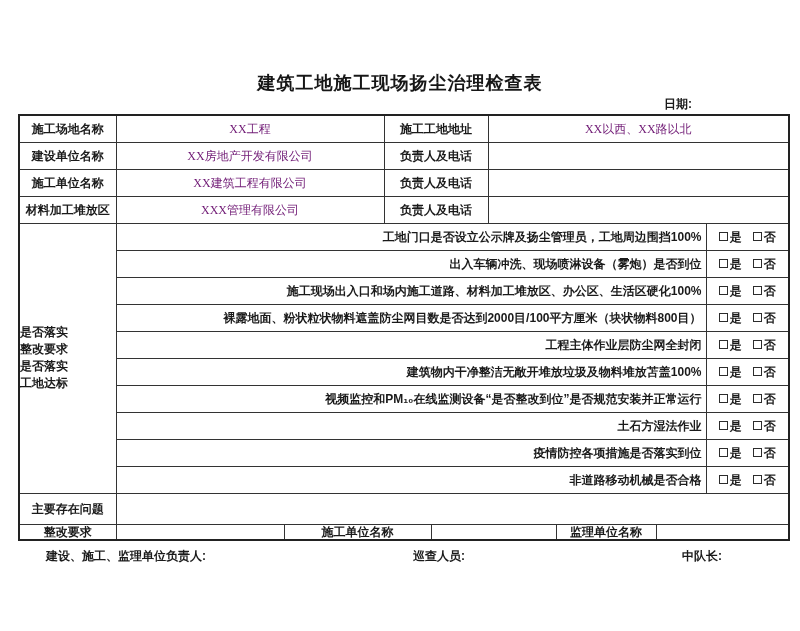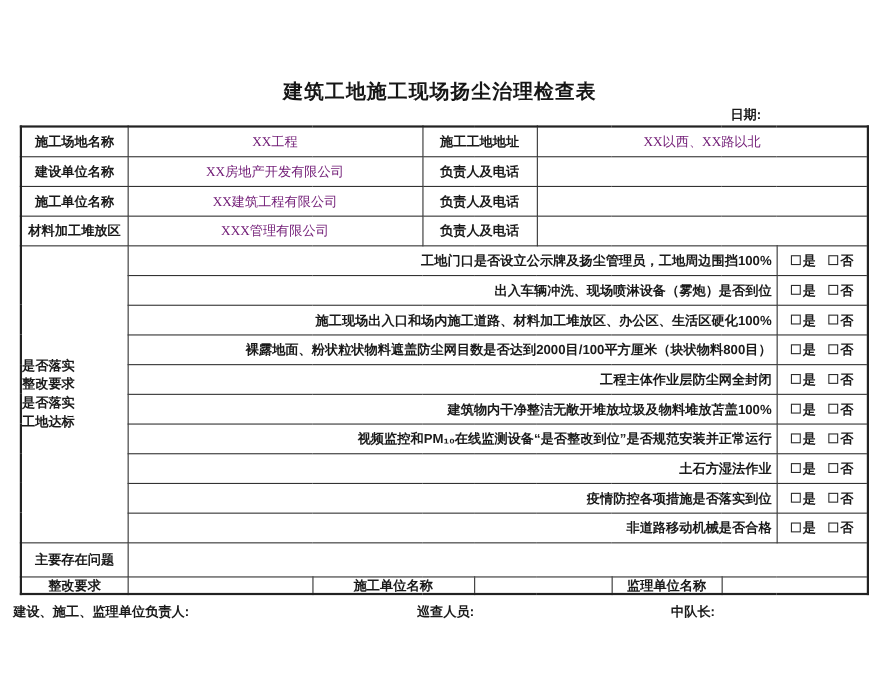--- a/index.html
+++ b/index.html
@@ -75,25 +75,26 @@
     margin-right: 2px;
     background: #fff;
   }
   .footer {
     position: relative;
     width: 701px;
     height: 20px;
     margin-top: 7px;
     font-size: 12px;
     font-weight: bold;
+    margin-left: 34px;
   }
   .footer span { position: absolute; top: 0; white-space: nowrap; }
   .f-units { left: 12px; }
   .f-inspector { left: 379px; }
-  .f-captain { left: 610px; }
+  .f-captain { left: 648px; }
 </style>
 </head>
 <body>
 
 <div class="page">
 
   <div class="title">建筑工地施工现场扬尘治理检查表</div>
 
   <div class="date-line">
     <span>日期:</span>

